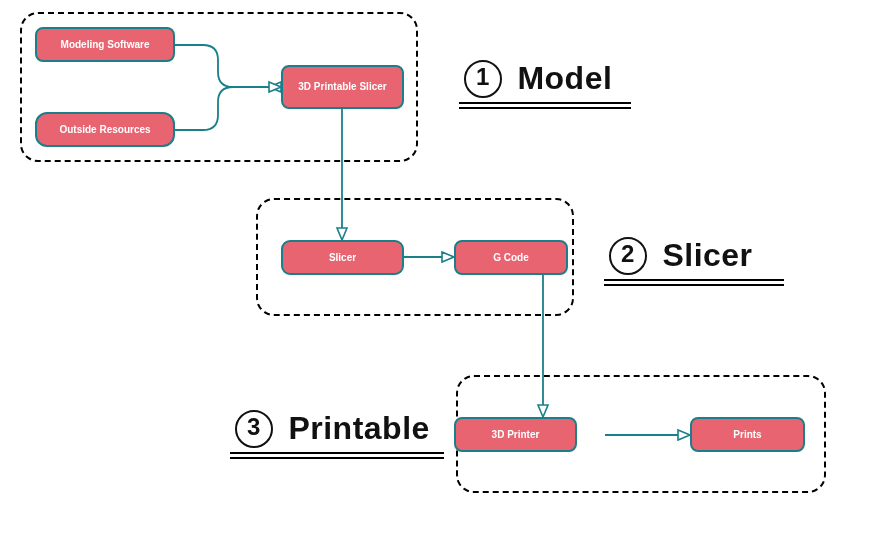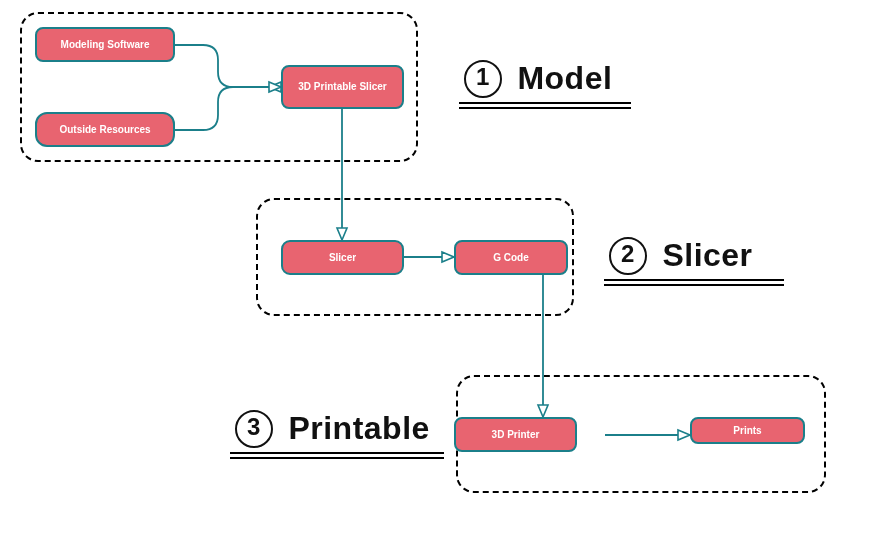--- a/index.html
+++ b/index.html
@@ -116,21 +116,21 @@
   <span>Slicer</span>
 </div>
 <div class="dbl-underline" style="left:604px; top:279px; width:180px;"></div>
 
 <div class="stage-box" style="left:456px; top:375px; width:370px; height:118px;"></div>
 
 <div class="node" style="left:454px; top:417px; width:123px; height:35px;">
   <span>3D Printer</span>
 </div>
 
-<div class="node" style="left:690px; top:417px; width:115px; height:27px;">
+<div class="node" style="left:690px; top:417px; width:115px; height:35px;">
   <span>Prints</span>
 </div>
 
 <div class="stage-label" style="left:235px; top:410px;">
   <span class="num">3</span>
   <span>Printable</span>
 </div>
 <div class="dbl-underline" style="left:230px; top:452px; width:214px;"></div>
 
 <svg class="connectors" viewBox="0 0 869 543">

